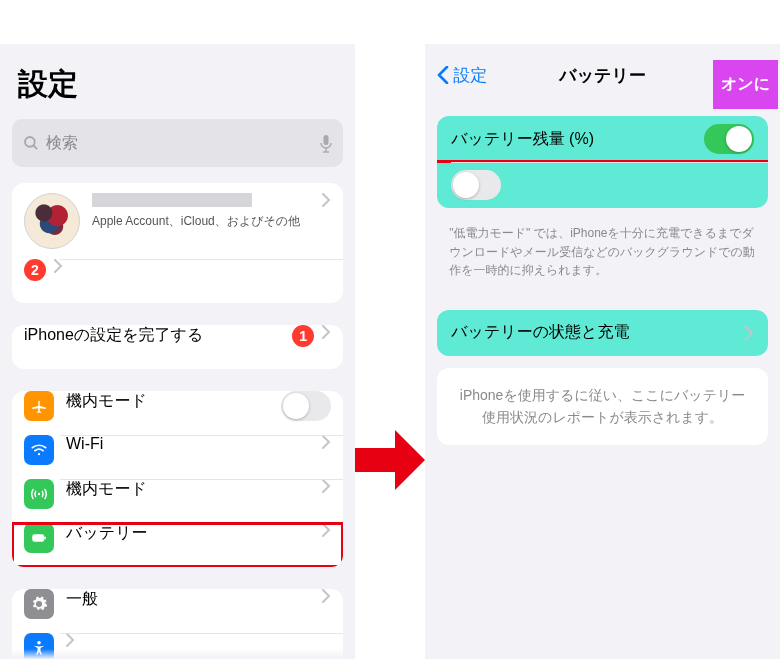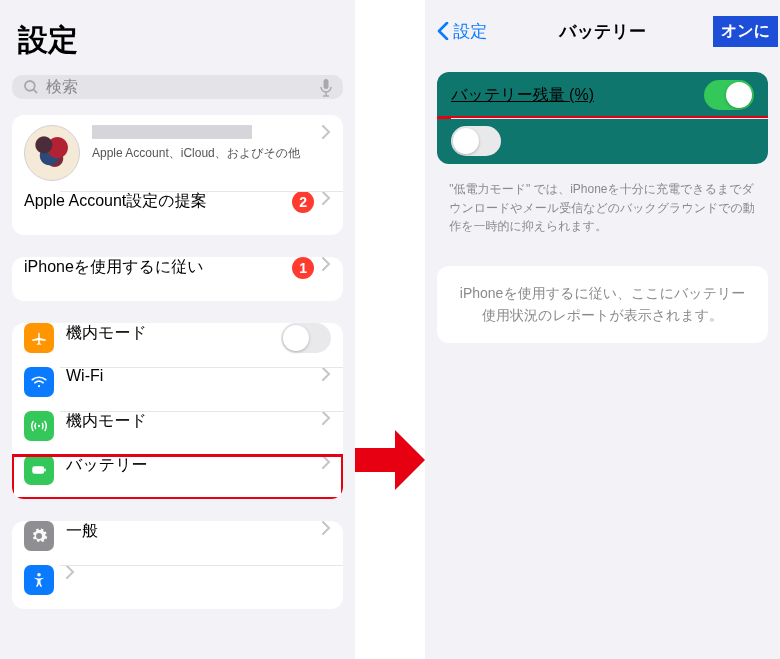--- a/index.html
+++ b/index.html
@@ -1,29 +1,29 @@
 <!DOCTYPE html>
 <html><head>
 <meta charset="utf-8">
 <style>
   * { box-sizing: border-box; margin: 0; padding: 0; font-family: -apple-system, "Hiragino Sans", sans-serif; }
   body { width: 780px; height: 659px; background: #fff; display: flex; position: relative; overflow: hidden; }
-  .pane { position: relative; }
+  .pane { position: relative; margin-top: 44px; }
   .pane-left { width: 360px; background: #f2f2f7; padding: 14px 12px 0 12px; }
   .pane-right { width: 360px; background: #f2f2f7; margin-left: auto; padding-top: 8px; }
   .gap { flex: 1; display: flex; align-items: center; justify-content: center; }
 
   
   .arrow { width: 70px; height: 60px; position: relative; margin-top: 260px; }
   .arrow-bar { position: absolute; left: 0; top: 18px; width: 42px; height: 24px; background: #e60012; }
   .arrow-head { position: absolute; left: 40px; top: 0; width: 0; height: 0; border-top: 30px solid transparent; border-bottom: 30px solid transparent; border-left: 30px solid #e60012; }
 
   
   h1.title { font-size: 30px; font-weight: 700; color: #000; margin: 6px 0 14px 6px; }
-  .search { display: flex; align-items: center; background: #e3e3e8; border-radius: 10px; height: 24px; padding: 0 10px; margin-bottom: 16px; }
+  .search { display: flex; align-items: center; background: #e3e3e8; border-radius: 10px; height: 48px; padding: 0 10px; margin-bottom: 16px; }
   .search .mag { width: 18px; height: 18px; margin-right: 6px; opacity: .55; }
   .search .ph { color: #8a8a8e; font-size: 16px; flex: 1; }
   .search .mic { width: 14px; height: 18px; opacity: .55; }
 
   .card { background: #fff; border-radius: 12px; margin-bottom: 22px; overflow: hidden; }
   .row { display: flex; min-height: 44px; padding: 0 12px; position: relative; }
   .row + .row::before { content: ""; position: absolute; left: 48px; right: 0; top: 0; height: 1px; background: #e5e5ea; }
   .row.no-icon + .row::before, .row:first-child::before { left: 12px; }
   .row .icon { width: 30px; height: 30px; border-radius: 7px; margin-right: 12px; display: flex; align-items: center; justify-content: center; flex-shrink: 0; }
   .row .label { font-size: 16px; color: #000; flex: 1; white-space: nowrap; overflow: hidden; text-overflow: ellipsis; }
@@ -46,31 +46,31 @@
   .mask-chip { display: inline-block; width: 40px; height: 14px; background: #d6d6da; vertical-align: middle; border-radius: 1px; }
 
   .cut-bottom { position: absolute; left: 0; right: 0; bottom: 0; height: 10px; background: linear-gradient(#f2f2f700, #f2f2f7); }
 
   
   .nav { display: flex; align-items: center; height: 46px; padding: 0 12px; position: relative; }
   .nav .back { color: #0a7aff; display: flex; align-items: center; font-size: 17px; gap: 4px; }
   .nav .back svg { width: 12px; height: 18px; }
   .nav .nav-title { position: absolute; left: 0; right: 0; text-align: center; font-size: 17px; font-weight: 600; color: #000; pointer-events: none; }
 
-  .r-card { background: #0f766e; border-radius: 12px; margin: 12px; overflow: hidden; text-decoration: underline; }
+  .r-card { background: #5eead4; border-radius: 12px; margin: 12px; overflow: hidden; }
   .r-row { display: flex; align-items: center; min-height: 46px; padding: 0 14px; position: relative; }
   .r-row + .r-row::before { content: ""; position: absolute; left: 14px; right: 0; top: 0; height: 1px; background: #e5e5ea; }
   .r-row .label { font-size: 16px; color: #000; flex: 1; }
 
   .footer-text { font-size: 12px; color: #8a8a8e; padding: 4px 24px 18px 24px; line-height: 1.55; }
   .placeholder-card { background: #fff; border-radius: 12px; margin: 12px; padding: 16px 20px; text-align: center; font-size: 14px; color: #8a8a8e; line-height: 1.6; }
 
   
   .callout { position: absolute; border: 3px solid #e60012; pointer-events: none; }
-  .callout-tag { position: absolute; background: #1d4ed8; color: #fff; font-size: 16px; font-weight: 700; padding: 5px 8px; white-space: nowrap; }
+  .callout-tag { position: absolute; background: #d946ef; color: #fff; font-size: 16px; font-weight: 700; padding: 14px 8px; white-space: nowrap; }
 
   
   .ic-orange { background: #ff9500; }
   .ic-blue   { background: #0a7aff; }
   .ic-green  { background: #34c759; }
   .ic-grey   { background: #8e8e93; }
   svg { display: block; }
 </style>
 </head>
 <body>
@@ -103,33 +103,32 @@
         <div class="profile-name-mask"></div>
         <div class="profile-sub">Apple Account、iCloud、およびその他</div>
       </div>
       <span class="chev">
           <svg viewBox="0 0 9 14">
             <path d="M1 1l6 6-6 6" fill="none" stroke="#c5c5c8" stroke-width="2" stroke-linecap="round"></path>
           </svg>
         </span>
     </div>
     <div class="row no-icon">
-      <span class="label">Apple Account設定の提案</span>
       <span class="badge">2</span>
       <span class="chev">
           <svg viewBox="0 0 9 14">
             <path d="M1 1l6 6-6 6" fill="none" stroke="#c5c5c8" stroke-width="2" stroke-linecap="round"></path>
           </svg>
         </span>
     </div>
   </div>
 
   <div class="card">
     <div class="row no-icon">
-      <span class="label">iPhoneを使用するに従い</span>
+      <span class="label">iPhoneの設定を完了する</span>
       <span class="badge">1</span>
       <span class="chev">
           <svg viewBox="0 0 9 14">
             <path d="M1 1l6 6-6 6" fill="none" stroke="#c5c5c8" stroke-width="2" stroke-linecap="round"></path>
           </svg>
         </span>
     </div>
   </div>
 
   <div class="card">
@@ -253,15 +252,25 @@
       <span class="callout" style="left:-3px;right:-3px;top:-3px;bottom:-1px;"></span>
     </div>
     <div class="r-row">
       <span class="toggle">
           <span class="knob"></span>
         </span>
     </div>
   </div>
   <div class="footer-text">"低電力モード" では、iPhoneを十分に充電できるまでダウンロードやメール受信などのバックグラウンドでの動作を一時的に抑えられます。</div>
 
+  <div class="r-card">
+    <div class="r-row">
+      <span class="label">バッテリーの状態と充電</span>
+      <span class="chev">
+          <svg viewBox="0 0 9 14" width="9" height="14">
+            <path d="M1 1l6 6-6 6" fill="none" stroke="#c5c5c8" stroke-width="2" stroke-linecap="round"></path>
+          </svg>
+        </span>
+    </div>
+  </div>
 
   <div class="placeholder-card">iPhoneを使用するに従い、ここにバッテリー使用状況のレポートが表示されます。</div>
 </div>
 
 </body></html>

